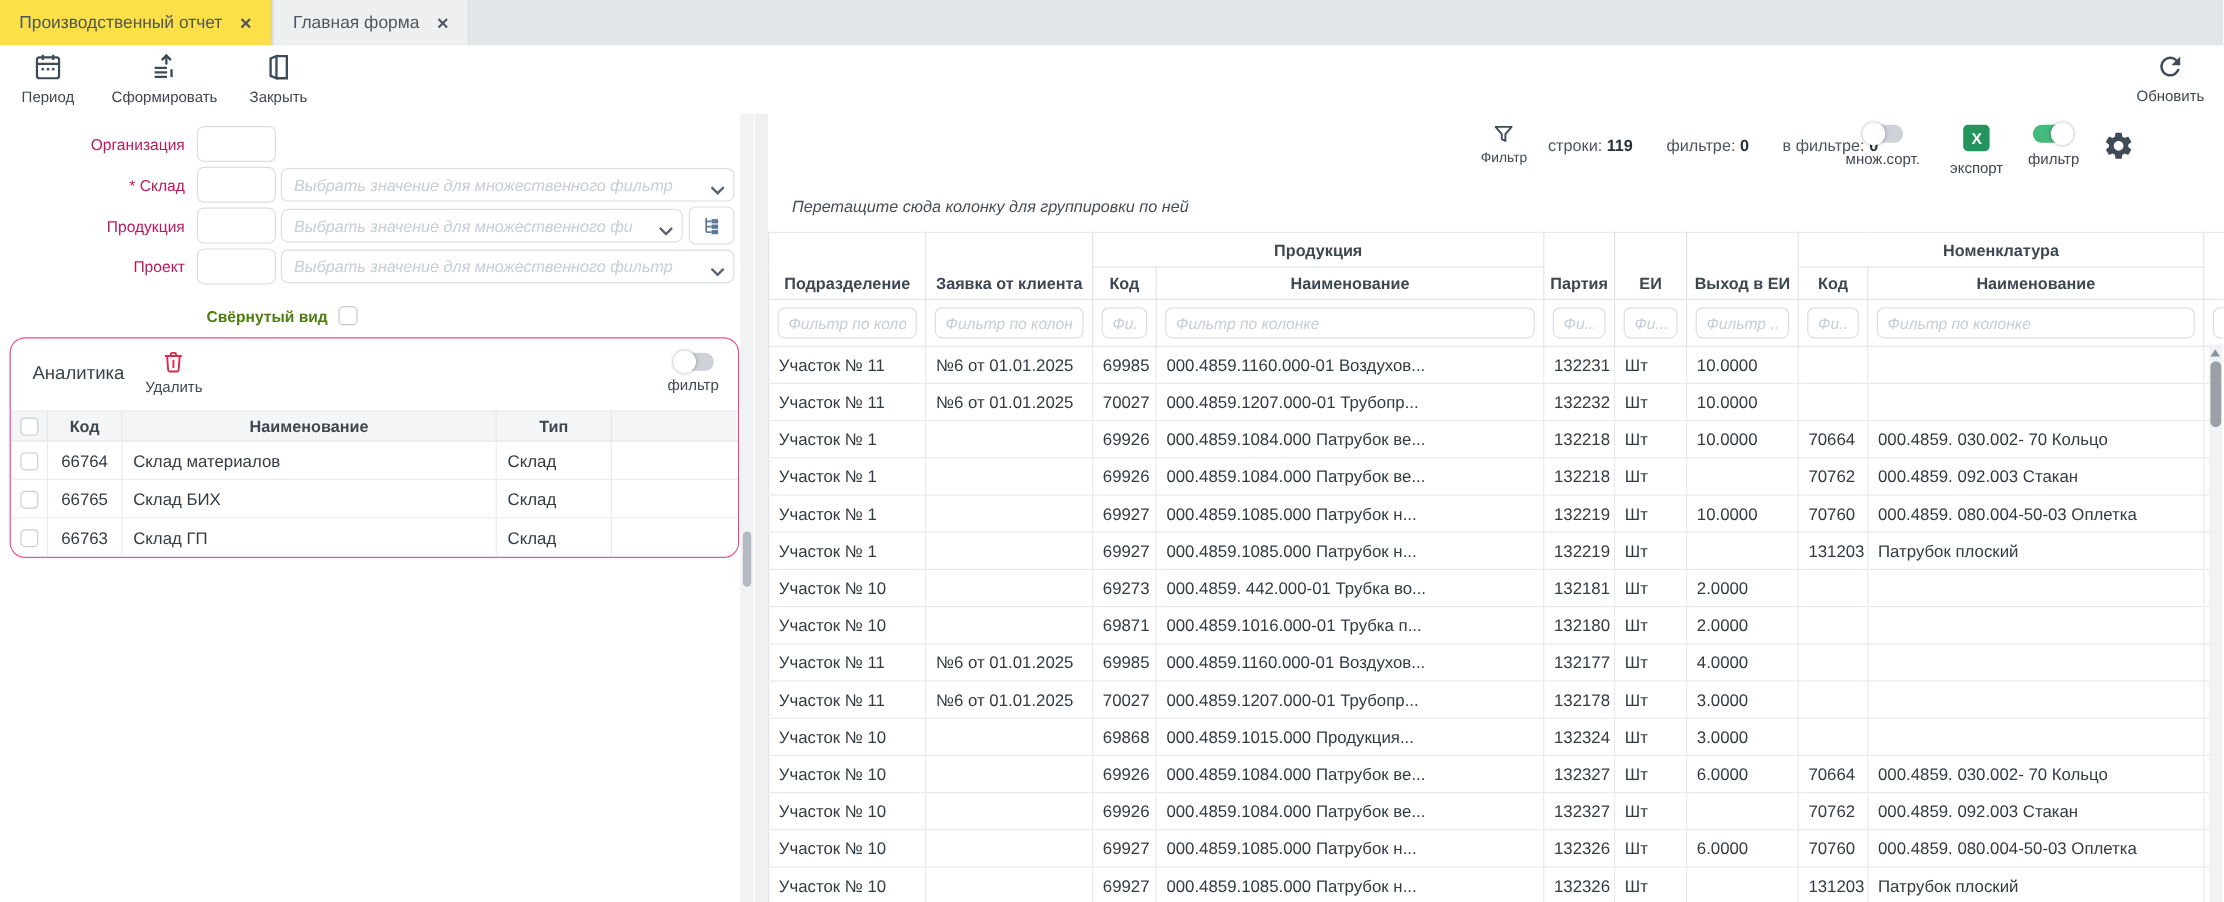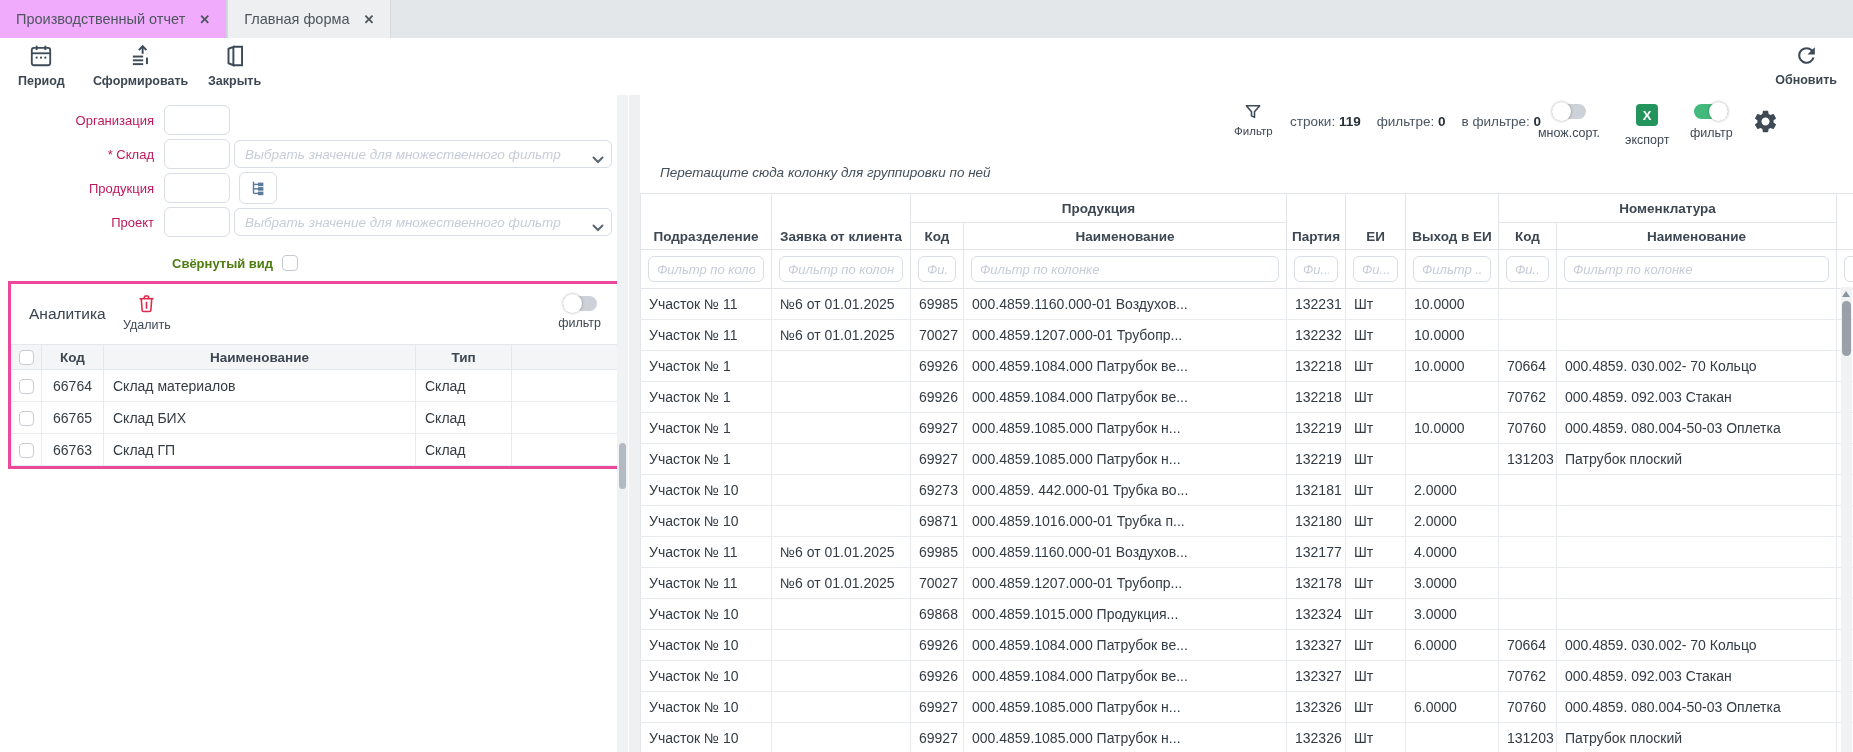--- a/index.html
+++ b/index.html
@@ -2,49 +2,49 @@
 <html><head>
 <meta charset="utf-8">
 <style>
   html,body{margin:0;padding:0;background:#fff;}
   .screen{position:relative;width:1853px;height:752px;background:#fff;overflow:hidden;
           font-family:"Liberation Sans",sans-serif;color:#3d4752;}
 
   
   .tabbar{position:absolute;left:0;top:0;right:0;height:38px;background:#e4e7ea;display:flex;align-items:stretch;}
   .tab{display:flex;align-items:center;gap:14px;padding:0 16px;font-size:14.5px;color:#4d565e;cursor:default;}
-  .tab.active{background:#f0abfc;border-right:1px solid #ccd2d8;}
+  .tab.active{background:#fde047;border-right:1px solid #ccd2d8;}
   .tab.inactive{background:#edeff1;border-right:1px solid #d6dadd;border-left:1px solid #d6dadd;}
   .tabclose{font-size:13px;color:#4d565e;font-weight:bold;}
 
   
   .toolbar{position:absolute;left:0;top:38px;right:0;height:57px;background:#fff;border-bottom:1px solid #edf0f2;}
   .tbtn{position:absolute;top:5px;display:flex;flex-direction:column;align-items:center;gap:2px;
-        font-size:12.5px;color:#3d4752;cursor:pointer;font-weight:bold;}
+        font-size:12.5px;color:#3d4752;cursor:pointer;}
 
   
   .lpanel{position:absolute;left:0;top:95px;width:629px;bottom:0;background:#fff;}
   .vgap{position:absolute;left:629px;top:95px;width:11px;bottom:0;background:#eef0f2;}
   .frow{position:absolute;left:6px;width:606px;height:30px;display:flex;align-items:center;}
   .flabel{width:148px;text-align:right;margin-right:10px;font-size:13px;color:#be185d;white-space:nowrap;}
   .fsmall{width:60px;height:26px;border:1px solid #d9dee4;border-radius:6px;margin-right:4px;background:#fff;outline:none;}
   .fwrap{position:relative;flex:1;height:28px;}
   .fmain{width:100%;height:28px;box-sizing:border-box;border:1px solid #d9dee4;border-radius:6px;
          padding:0 26px 0 10px;font-size:13.5px;color:#333;outline:none;background:#fff;
          font-family:"Liberation Sans",sans-serif;}
   input::placeholder{color:#c6cdd8;font-style:italic;}
   .chev{position:absolute;right:8px;top:10px;pointer-events:auto;}
   .treebtn{width:36px;height:30px;border:1px solid #d9dee4;border-radius:6px;margin-left:5px;
            display:flex;align-items:center;justify-content:center;background:#fff;cursor:pointer;}
   .cbrow{position:absolute;left:172px;top:160px;display:flex;align-items:center;gap:9px;
          font-size:13px;font-weight:600;color:#4d7c0f;}
   .cb{display:inline-block;width:16px;height:16px;border:1.5px solid #c4cad1;border-radius:4px;background:#fff;box-sizing:border-box;}
 
   
-  .apanel{position:absolute;left:8px;top:186px;width:606px;border:3px solid #ec4899;border-radius:0;
+  .apanel{position:absolute;left:8px;top:186px;width:606px;border:1px solid #ec4899;border-radius:13px;
           overflow:hidden;background:#fff;}
   .ahead{position:relative;height:60px;}
   .atitle{position:absolute;left:18px;top:21px;font-size:15.5px;color:#39434d;}
   .adel{position:absolute;left:112px;top:9px;display:flex;flex-direction:column;align-items:center;gap:1px;
         font-size:12.5px;color:#3e4854;cursor:pointer;}
   .afilter{position:absolute;right:16px;top:12px;display:flex;flex-direction:column;align-items:center;gap:5px;
            font-size:12.5px;color:#3e4854;}
   .toggle{position:relative;width:34px;height:15px;border-radius:8px;background:#cdd2d8;cursor:pointer;}
   .toggle .knob{position:absolute;left:0;top:-2px;width:19px;height:19px;border-radius:50%;background:#fff;
                 box-shadow:0 0 3px rgba(0,0,0,.35);}
@@ -57,21 +57,21 @@
   .atable td.acode{text-align:center;padding:0;}
   .cbsm{display:inline-block;width:15px;height:15px;border:1.5px solid #c7ccd2;border-radius:4px;background:#fff;box-sizing:border-box;vertical-align:middle;}
   .lscroll{position:absolute;left:617px;top:0;width:11px;height:100%;background:#f1f2f4;}
   .lscroll .thumb{position:absolute;left:2px;top:348px;width:7px;height:46px;border-radius:4px;background:#b4bac1;}
 
   
   .rpanel{position:absolute;left:640px;top:95px;right:0;bottom:0;background:#fff;}
   .rtitle{position:absolute;left:20px;top:13px;font-size:17px;font-weight:bold;color:#3d4a57;white-space:nowrap;}
   .rfilterbtn{position:absolute;left:594px;top:7px;display:flex;flex-direction:column;align-items:center;gap:1px;
               font-size:11.5px;color:#3d4752;cursor:pointer;}
-  .rstats{position:absolute;left:650px;top:19px;font-size:13.5px;color:#4a5560;display:flex;gap:16px;white-space:nowrap;}
+  .rstats{position:absolute;left:650px;top:19px;font-size:13.5px;color:#4a5560;display:flex;gap:28px;white-space:nowrap;}
   .rstats b{color:#273038;}
   .rctrl{position:absolute;top:9px;display:flex;flex-direction:column;align-items:center;gap:7px;
          font-size:12.5px;color:#3e4854;}
   .xlicon{width:22px;height:22px;border-radius:4px;background:#23945c;color:#fff;font-weight:bold;font-size:13px;
           display:flex;align-items:center;justify-content:center;cursor:pointer;}
   .gear{position:absolute;top:13px;cursor:pointer;}
   .ghint{position:absolute;left:20px;top:70px;font-style:italic;font-size:13.5px;color:#434e59;}
 
   .rtablewrap{position:absolute;left:0;top:98px;right:0;bottom:0;overflow:hidden;}
   table.rt{border-collapse:collapse;table-layout:fixed;width:1236px;font-size:14px;color:#323b44;
@@ -170,20 +170,28 @@
           <svg width="12" height="8" viewBox="0 0 12 8">
               <path d="M1.5 1.5 6 6l4.5-4.5" fill="none" stroke="#5a6472" stroke-width="2" stroke-linecap="round"></path>
             </svg>
         </span>
       </span>
     </div>
 
     <div class="frow" style="top:78px;">
       <span class="flabel">Продукция</span>
       <input class="fsmall" style="">
+      <span class="fwrap">
+        <input class="fmain" placeholder="Выбрать значение для множественного фи" style="">
+        <span class="chev">
+          <svg width="12" height="8" viewBox="0 0 12 8">
+              <path d="M1.5 1.5 6 6l4.5-4.5" fill="none" stroke="#5a6472" stroke-width="2" stroke-linecap="round"></path>
+            </svg>
+        </span>
+      </span>
       <span class="treebtn">
         <svg width="18" height="18" viewBox="0 0 20 20" fill="none" stroke="#5c7a99" stroke-width="1.6">
           <line x1="5" y1="3" x2="5" y2="16"></line>
           <line x1="5" y1="6" x2="10" y2="6"></line>
             <line x1="5" y1="11" x2="10" y2="11"></line>
             <line x1="5" y1="16" x2="10" y2="16"></line>
           <rect x="10" y="4" width="6" height="4" fill="#5c7a99" stroke="none"></rect>
           <rect x="10" y="9" width="6" height="4" fill="#5c7a99" stroke="none"></rect>
           <rect x="10" y="14" width="6" height="4" fill="#5c7a99" stroke="none"></rect>
         </svg>

